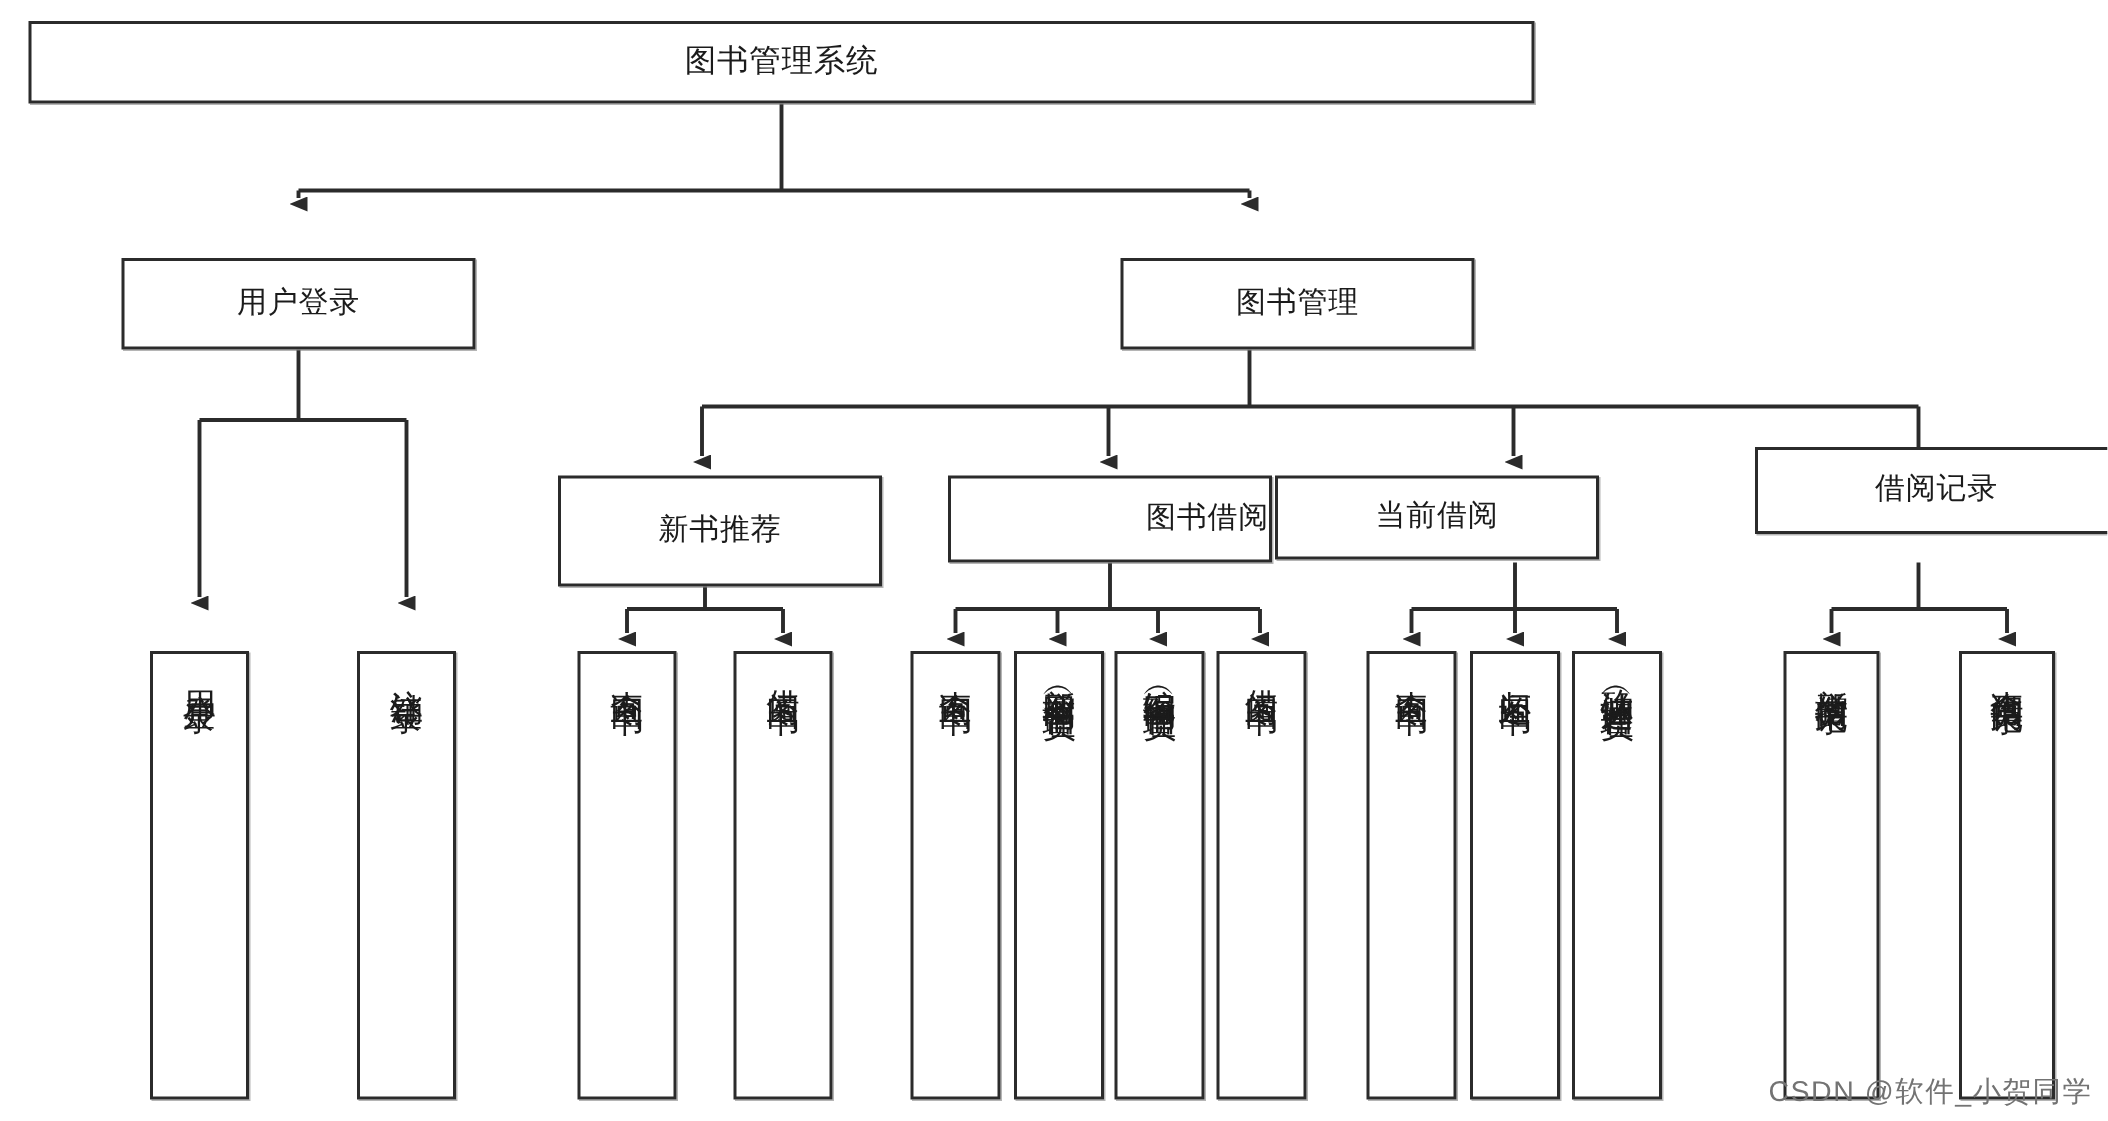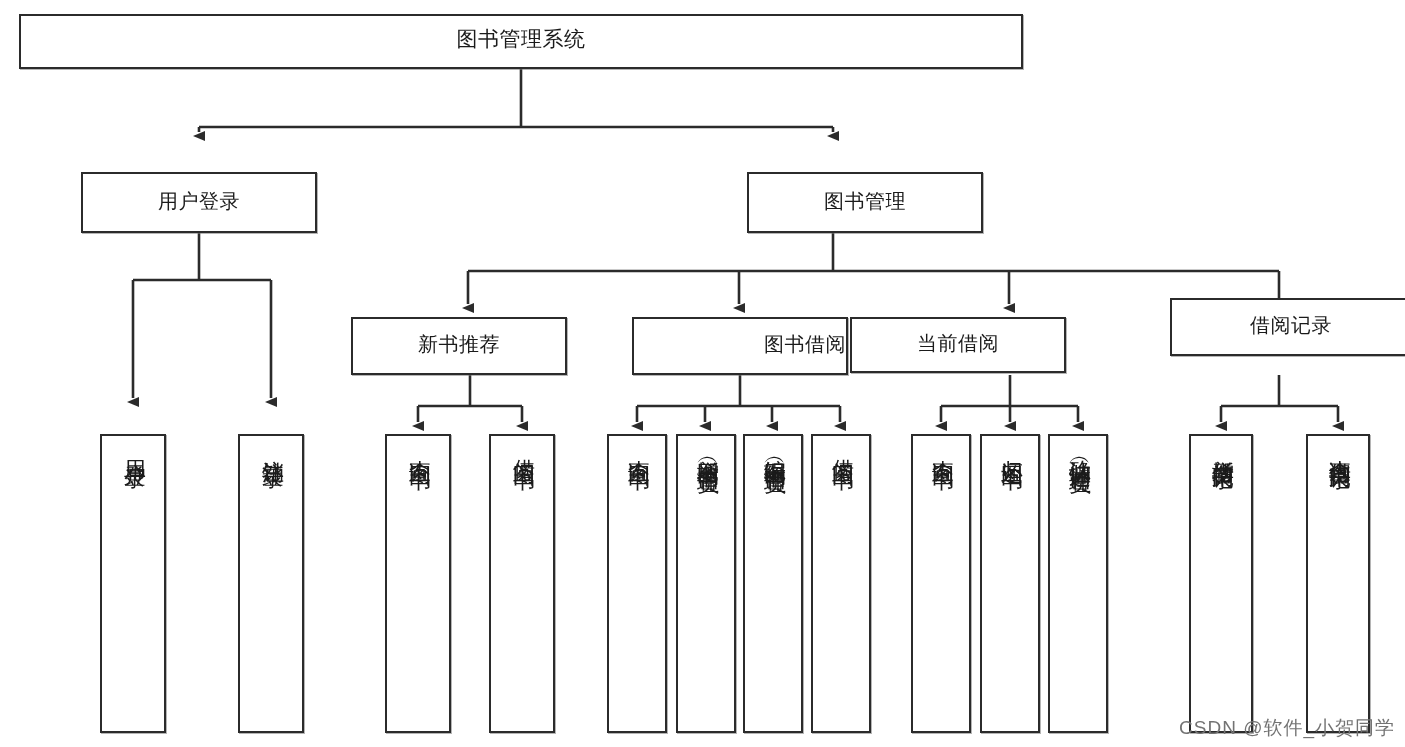--- a/index.html
+++ b/index.html
@@ -38,21 +38,20 @@
     display: flex;
     align-items: center;
     justify-content: center;
     text-align: center;
   }
   .node .label {
     display: block;
     line-height: 1.28;
     letter-spacing: 0.5px;
     color: #1b1b1b;
-    font-family: Liberation Mono, monospace;
   }
   .node.root .label { font-size: 21px; }
   .node.lvl2 .label { font-size: 20px; }
   .node.lvl3 .label { font-size: 20px; }
 
   
   .node.leaf {
     align-items: flex-start;
     justify-content: center;
     padding-top: 6px;
@@ -139,21 +138,21 @@
   </div>
 
   <div class="node lvl2" style="left:81px; top:172px; width:236px; height:61px;">
     <span class="label">用户登录</span>
   </div>
 
   <div class="node lvl2" style="left:711px; top:172px; width:236px; height:61px;margin-left:36px;">
     <span class="label">图书管理</span>
   </div>
 
-  <div class="node lvl3" style="left:351px; top:317px; width:216px; height:58px;">
+  <div class="node lvl3" style="left:372px; top:317px; width:216px; height:74px;">
     <span class="label">新书推荐</span>
   </div>
 
   <div class="node lvl3" style="left:632px; top:317px; width:216px; height:58px;justify-content:flex-end;">
     <span class="label">图书借阅</span>
   </div>
 
   <div class="node lvl3" style="left:850px; top:317px; width:216px; height:56px;">
     <span class="label">当前借阅</span>
   </div>

